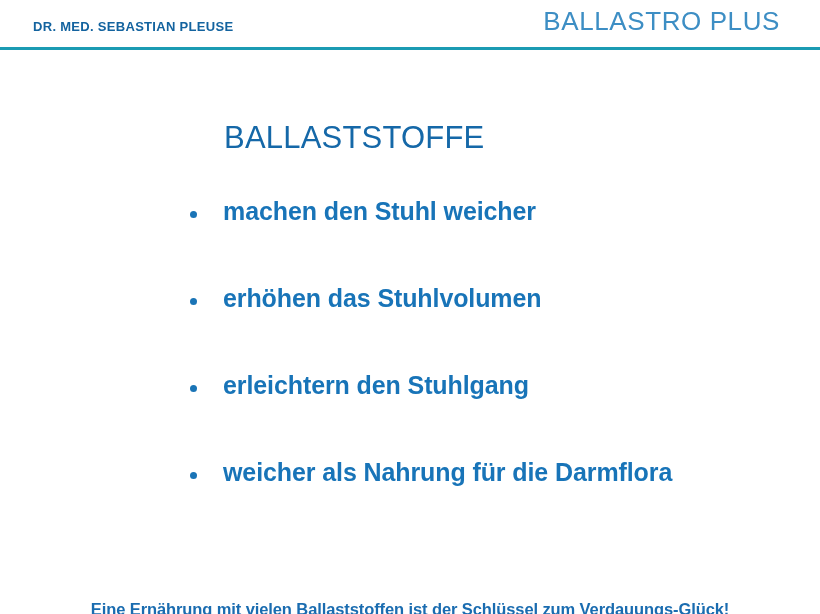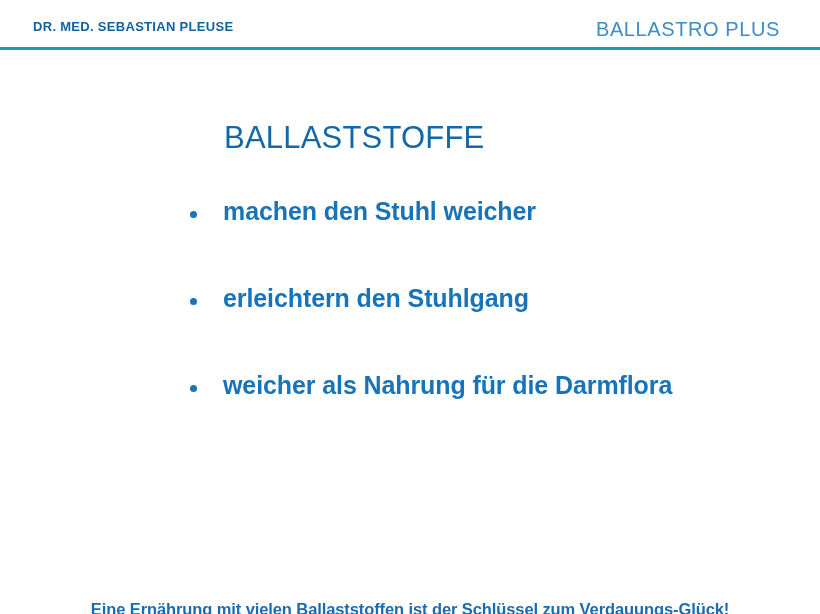--- a/index.html
+++ b/index.html
@@ -39,22 +39,22 @@
     font-size: 13px;
     font-weight: bold;
     letter-spacing: 0.3px;
     color: #13639f;
     white-space: nowrap;
   }
 
   .header-right {
     position: absolute;
     right: 40px;
-    top: 18px;
-    font-size: 20px;
+    top: 6px;
+    font-size: 26px;
     font-weight: 300;
     letter-spacing: 0.6px;
     color: #3d8ec4;
     white-space: nowrap;
   }
 
   .header-rule {
     position: absolute;
     left: 0;
     top: 47px;
@@ -155,20 +155,24 @@
 
     <div class="title">BALLASTSTOFFE</div>
 
     <ul class="bullet-list">
 
       <li class="bullet-row">
         <span class="bullet-dot"></span>
         <span class="bullet-text">machen den Stuhl weicher</span>
       </li>
 
+      <li class="bullet-row">
+        <span class="bullet-dot"></span>
+        <span class="bullet-text">erhöhen das Stuhlvolumen</span>
+      </li>
 
       <li class="bullet-row">
         <span class="bullet-dot"></span>
         <span class="bullet-text">erleichtern den Stuhlgang</span>
       </li>
 
       <li class="bullet-row">
         <span class="bullet-dot"></span>
         <span class="bullet-text">weicher als Nahrung für die Darmflora</span>
       </li>

